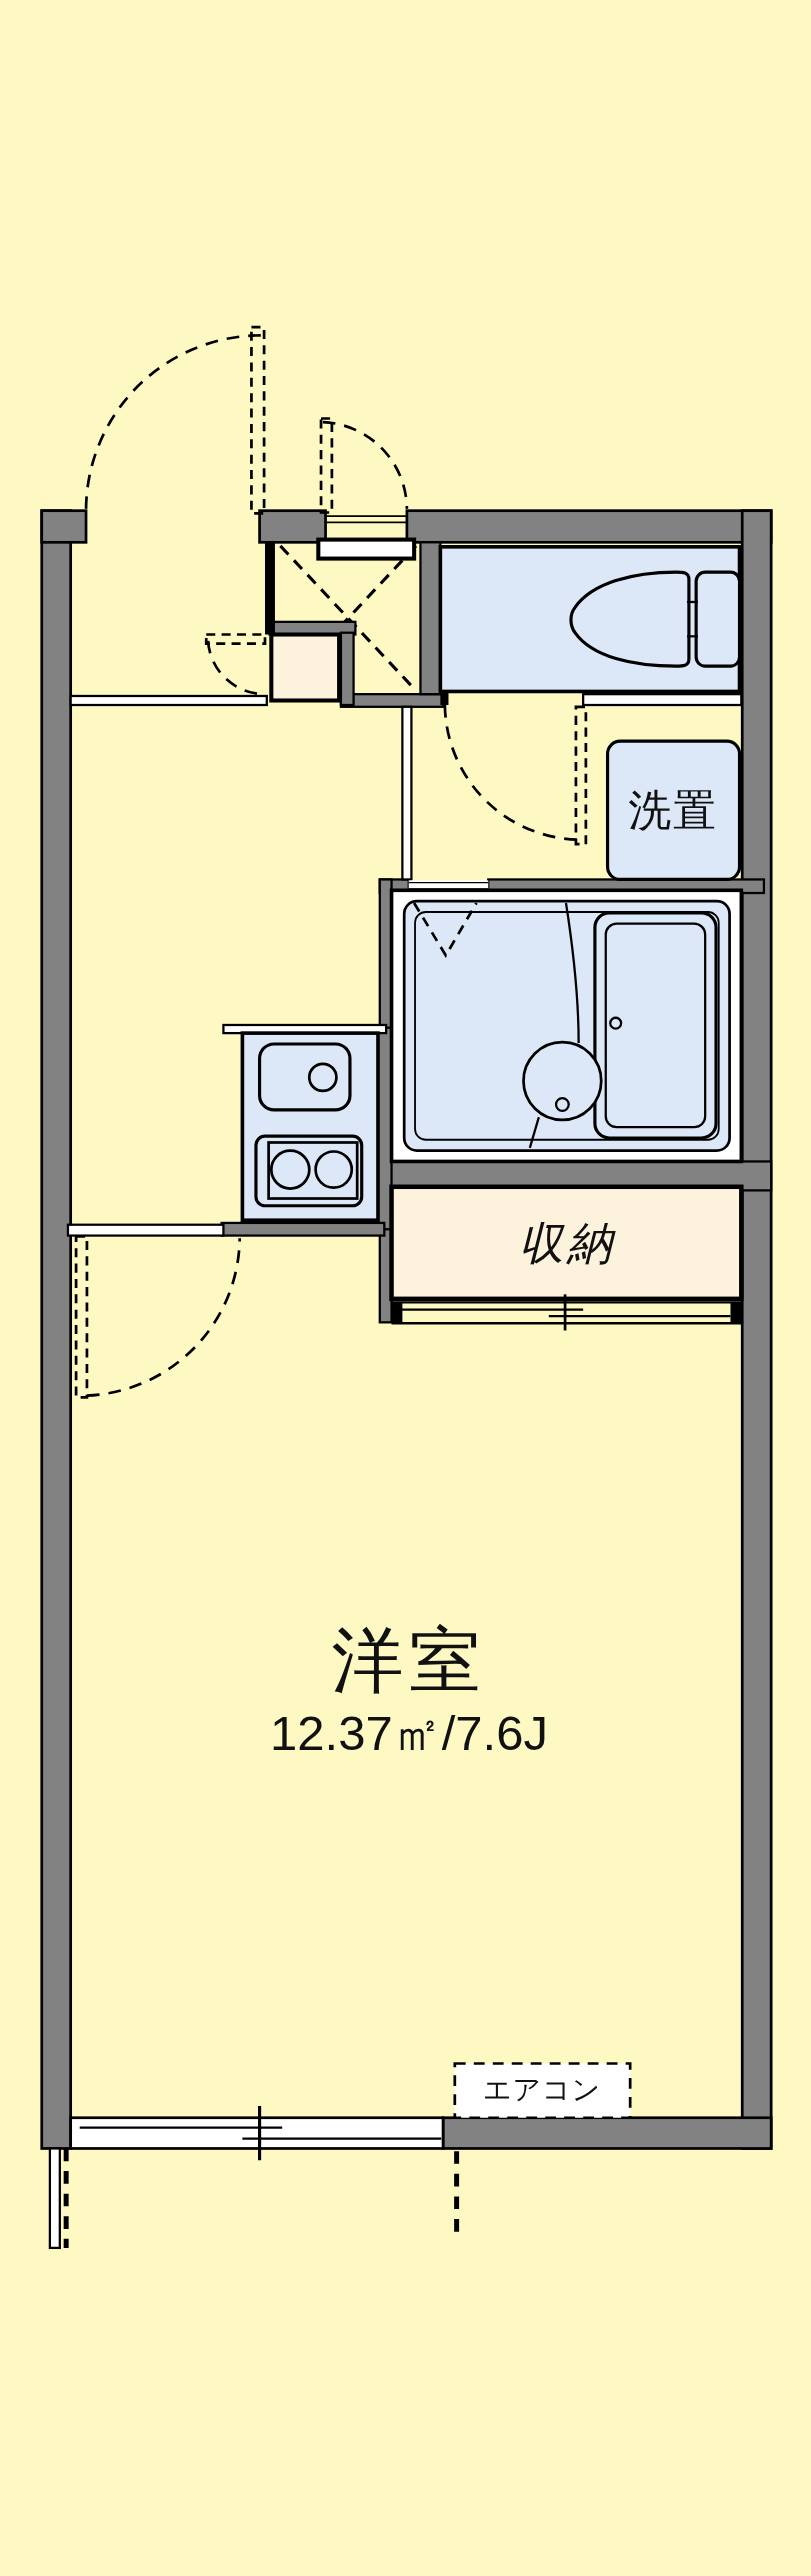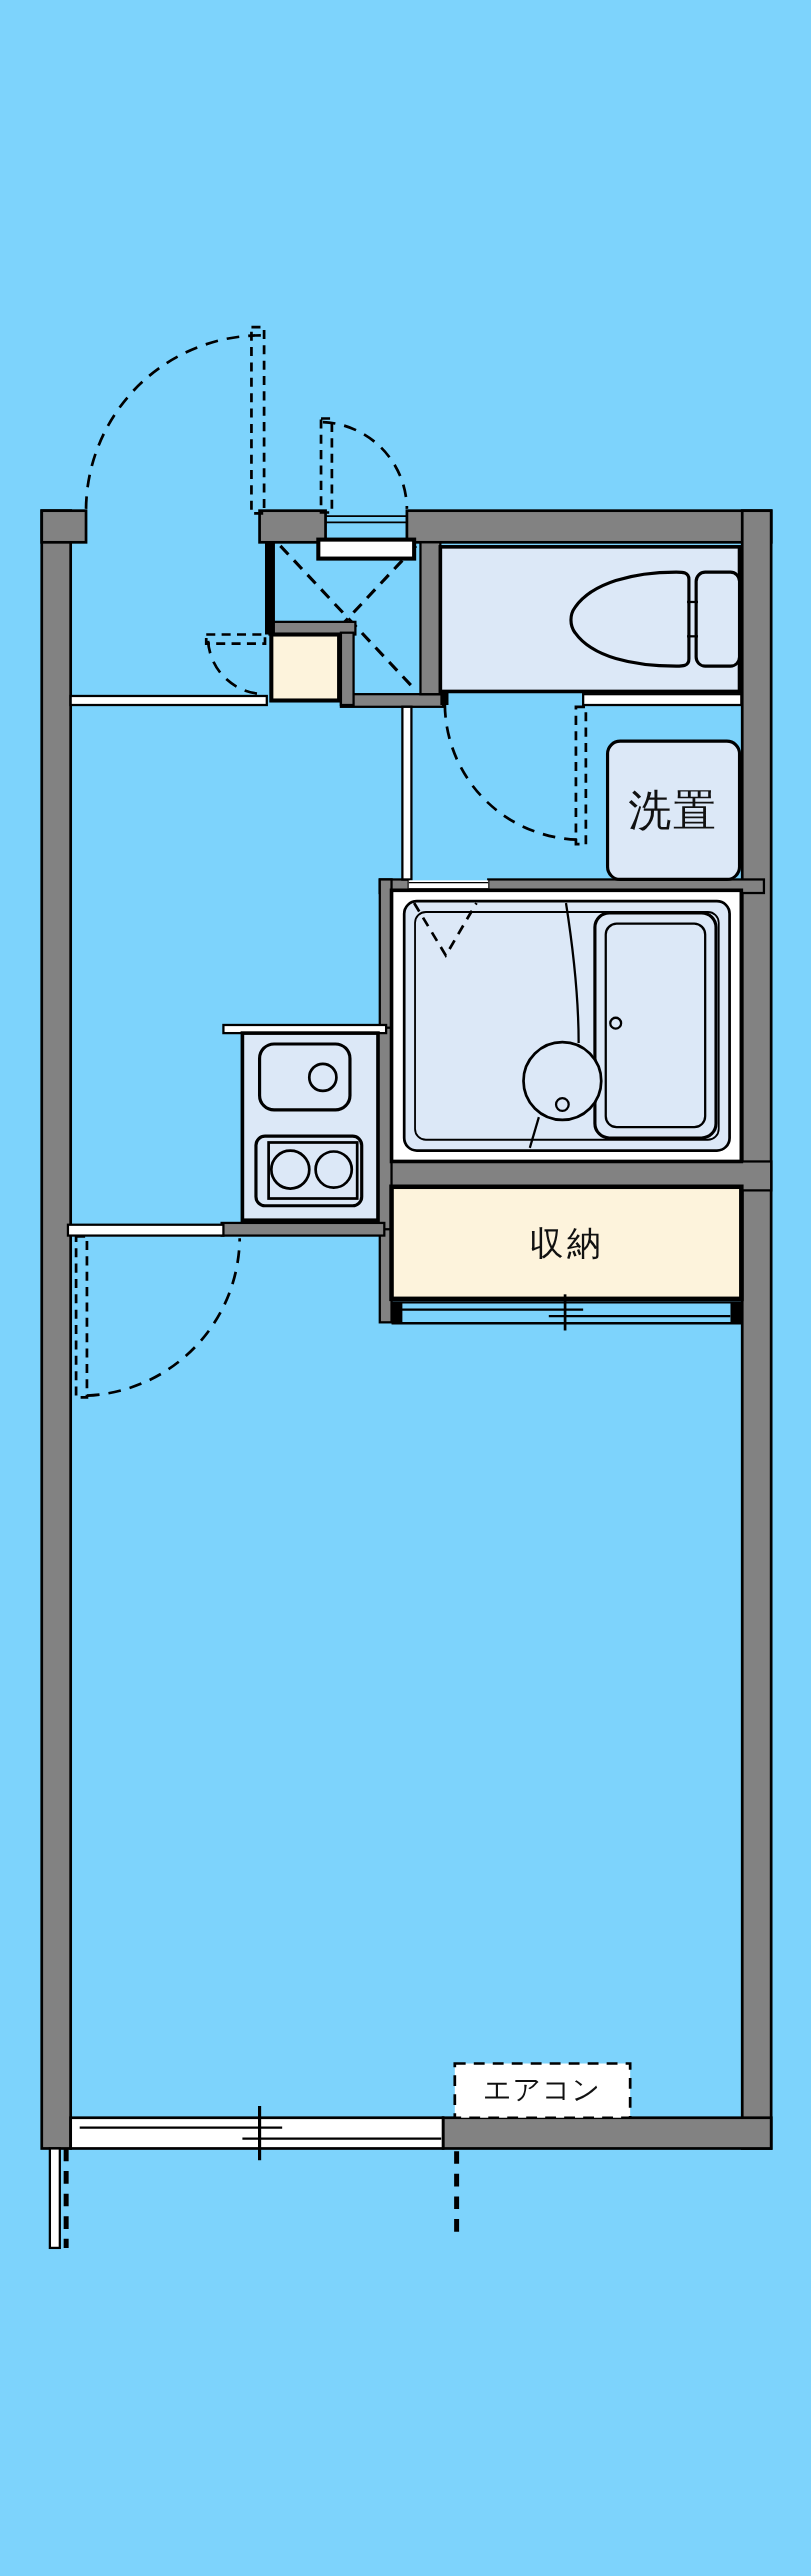--- a/index.html
+++ b/index.html
@@ -1,32 +1,32 @@
 <!DOCTYPE html>
 <html style="font-size:14.5px"><head>
 <meta charset="utf-8">
 <style>
   html,body{margin:0;padding:0;background:#fff;}
   #canvas{
     position:relative;
     width:812px;height:2576px;
-    background:#7dd3fc;
+    background:#fef9c3;
     font-family:"Liberation Sans","DejaVu Sans",sans-serif;
     overflow:hidden;
   }
   #plan-svg{position:absolute;left:0;top:0;}
   .plan-label{
     position:absolute;
     transform:translate(-50%,-50%);
     white-space:nowrap;
     color:#111;
     line-height:1;
   }
   .lbl-washer{font-size:43px;letter-spacing:1.8px;}
-  .lbl-closet{font-size:34px;letter-spacing:3.6px;}
+  .lbl-closet{font-size:45px;letter-spacing:3.6px;font-style:italic;}
   .lbl-room-name{font-size:72px;letter-spacing:5.4px;}
   .lbl-room-size{font-size:49px;}
   .lbl-aircon{font-size:28px;letter-spacing:0.9px;}
 </style>
 </head>
 <body>
 
 <div id="canvas">
 
 <svg id="plan-svg" width="812" height="2576" viewBox="0 0 898 2850" xmlns="http://www.w3.org/2000/svg">
@@ -155,17 +155,19 @@
     <rect x="55" y="2377" width="11" height="110" fill="#fff" stroke="#000" stroke-width="2.5"></rect>
     <line x1="73" y1="2377" x2="73" y2="2487" stroke="#000" stroke-width="5.5" stroke-dasharray="14 11"></line>
     <line x1="505" y1="2380" x2="505" y2="2478" stroke="#000" stroke-width="5.5" stroke-dasharray="14 11"></line>
   </g>
 </svg>
 
   <div class="plan-label lbl-washer" style="left:673px;top:810px;">洗置</div>
 
   <div class="plan-label lbl-closet" style="left:567px;top:1243px;">収納</div>
 
+  <div class="plan-label lbl-room-name" style="left:409px;top:1660px;">洋室</div>
 
+  <div class="plan-label lbl-room-size" style="left:409px;top:1733px;">12.37㎡/7.6J</div>
 
   <div class="plan-label lbl-aircon" style="left:542px;top:2090px;">エアコン</div>
 </div>
 
 
 </body></html>

